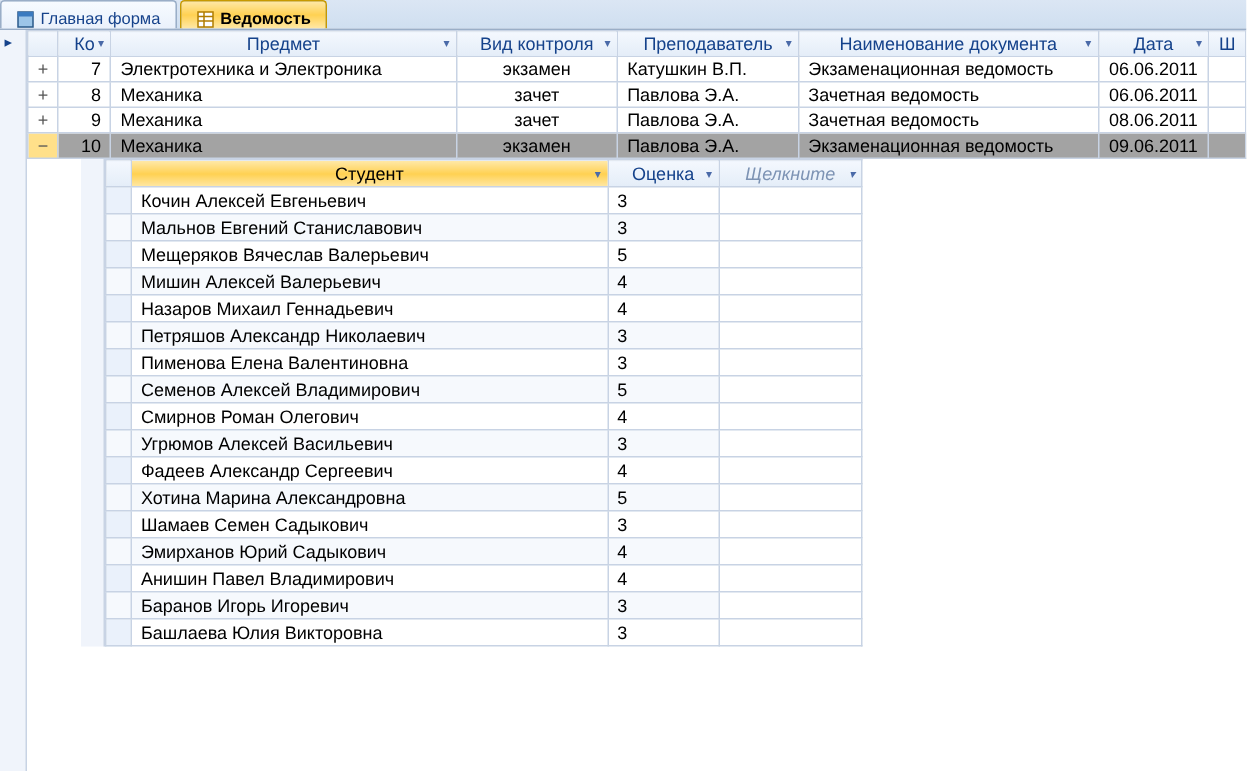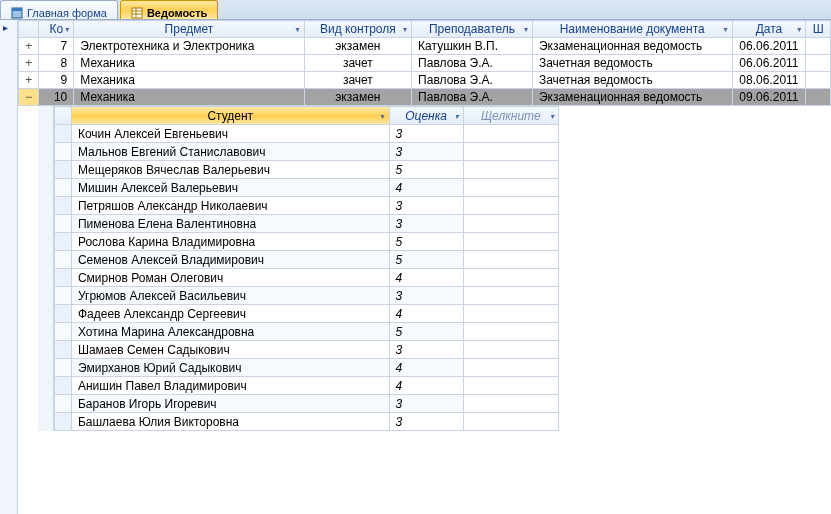--- a/index.html
+++ b/index.html
@@ -92,21 +92,21 @@
   .ctrl-cell, .teach-cell, .doc-cell, .subj-cell { text-align:left;margin-left:48px; }
   .ctrl-cell { text-align:center; width:105px; }
   .teach-cell { width:118px; }
   .date-cell { text-align:center; width:70px; }
 
   tr.sel td { background:#a3a3a3; }
   tr.sel td:first-child { background:#ffe08a; }
 
   
   .sub-wrap {
-    margin-left:20px;
+    margin-left:36px;
     display:flex;
   }
   .sub-leftband { width:16px; background:#f0f4fb; border-right:1px solid #c8d3e4; }
   table.subgrid {
     border-collapse: collapse;
     width: 505px; 
   }
   table.subgrid th, table.subgrid td {
     border:1px solid #c8d3e4;
     padding:1px 6px;
@@ -124,21 +124,21 @@
   table.subgrid th.plain {
     background: linear-gradient(#f4f8fe, #e4edf8);
     color:#15428b;
   }
   table.subgrid th .dd {
     position:absolute; right:4px; top:50%; transform:translateY(-50%);
     color:#4a6aa8; font-size:8px;
   }
   .sub-rowsel { width:16px; background:#eaf1fb; }
   .stud-cell { width:300px; text-align:left; }
-  .grade-cell { width:70px; text-align:left;font-style:italic; }
+  .grade-cell { width:70px; text-align:left; }
   .click-cell { width:90px; font-style:italic; color:#888; text-align:center; }
   table.subgrid tr:nth-child(even) td.stud-cell,
   table.subgrid tr:nth-child(even) td.grade-cell,
   table.subgrid tr:nth-child(even) td.sub-rowsel { background:#f6f9fd; }
 
 </style>
 </head>
 <body>
 
 <div class="tabs">
@@ -258,34 +258,34 @@
               <td class="click-cell"></td>
             </tr>
             <tr>
               <td class="sub-rowsel"></td>
               <td class="stud-cell">Мишин Алексей Валерьевич</td>
               <td class="grade-cell">4</td>
               <td class="click-cell"></td>
             </tr>
             <tr>
               <td class="sub-rowsel"></td>
+              <td class="stud-cell">Назаров Михаил Геннадьевич</td>
+              <td class="grade-cell">4</td>
+              <td class="click-cell"></td>
+            </tr>
+            <tr>
+              <td class="sub-rowsel"></td>
               <td class="stud-cell">Петряшов Александр Николаевич</td>
               <td class="grade-cell">3</td>
               <td class="click-cell"></td>
             </tr>
             <tr>
               <td class="sub-rowsel"></td>
               <td class="stud-cell">Пименова Елена Валентиновна</td>
               <td class="grade-cell">3</td>
-              <td class="click-cell"></td>
-            </tr>
-            <tr>
-              <td class="sub-rowsel"></td>
-              <td class="stud-cell">Рослова Карина Владимировна</td>
-              <td class="grade-cell">5</td>
               <td class="click-cell"></td>
             </tr>
             <tr>
               <td class="sub-rowsel"></td>
               <td class="stud-cell">Семенов Алексей Владимирович</td>
               <td class="grade-cell">5</td>
               <td class="click-cell"></td>
             </tr>
             <tr>
               <td class="sub-rowsel"></td>

